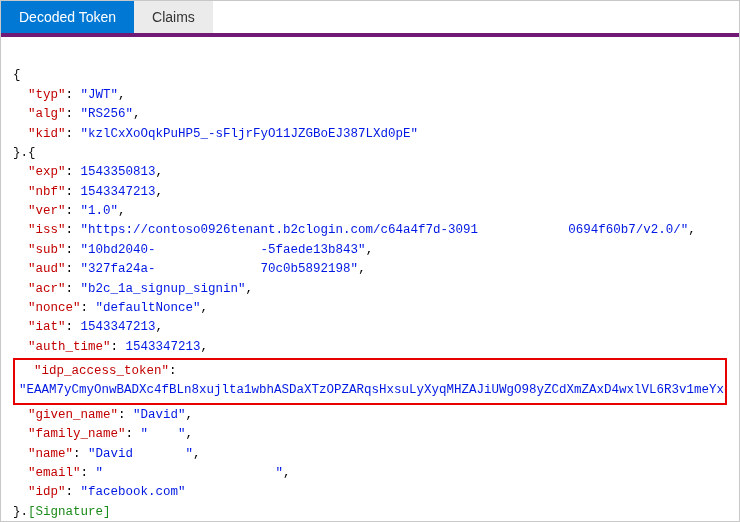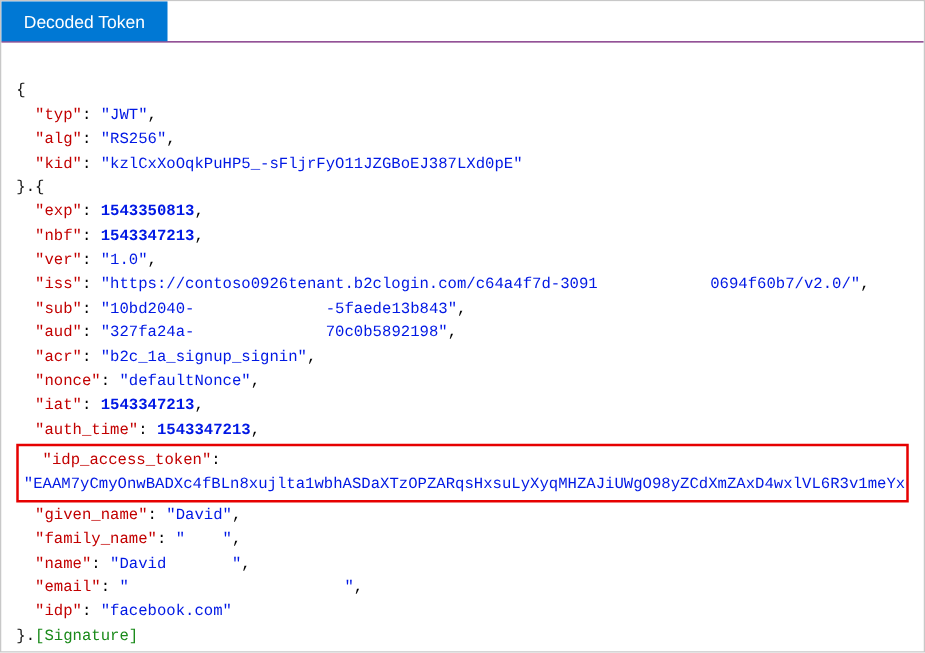--- a/index.html
+++ b/index.html
@@ -7,21 +7,21 @@
   margin: 0;
   font-family: "Segoe UI", Tahoma, Geneva, Verdana, sans-serif;
   background: #fff;
   width: 740px;
   height: 522px;
   border: 1px solid #c8c8c8;
   overflow: hidden;
 }
 .tabs {
   display: flex;
-  border-bottom: 1px solid #701a75;
+  border-bottom: 4px solid #701a75;
   background: #fff;
   padding: 0;
 }
 .tab {
   padding: 8px 18px;
   font-size: 14px;
   cursor: pointer;
   background: #ebebeb;
   color: #333;
   border: none;
@@ -34,35 +34,36 @@
   padding: 10px 12px;
   font-family: Consolas, "Courier New", monospace;
   font-size: 12.5px;
   line-height: 1.55;
   white-space: pre;
   overflow: hidden;
 }
 .brace { color: #111; }
 .key   { color: #c20000; }
 .str   { color: #0018e4; }
-.num   { color: #0018e4; font-weight: bold; }
+.num   { color: #0018e4; }
 .sig   { color: #1a8a1a; text-align: center; }
 .highlight-box {
   border: 2px solid #e60000;
   padding: 2px 4px;
   margin: 1px 0;
   overflow: hidden;
   white-space: pre;
 }
 </style>
 </head>
 <body>
 
 <div class="tabs">
   <button class="tab active">Decoded Token</button>
+  <button class="tab">Claims</button>
 </div>
 
 <div class="code-area">
 <span class="brace">{</span>
   <span class="key">"typ"</span>: <span class="str">"JWT"</span>,
   <span class="key">"alg"</span>: <span class="str">"RS256"</span>,
   <span class="key">"kid"</span>: <span class="str">"kzlCxXoOqkPuHP5_-sFljrFyO11JZGBoEJ387LXd0pE"</span>
 <span class="brace">}.{</span>
   <span class="key">"exp"</span>: <span class="num">1543350813</span>,
   <span class="key">"nbf"</span>: <span class="num">1543347213</span>,

